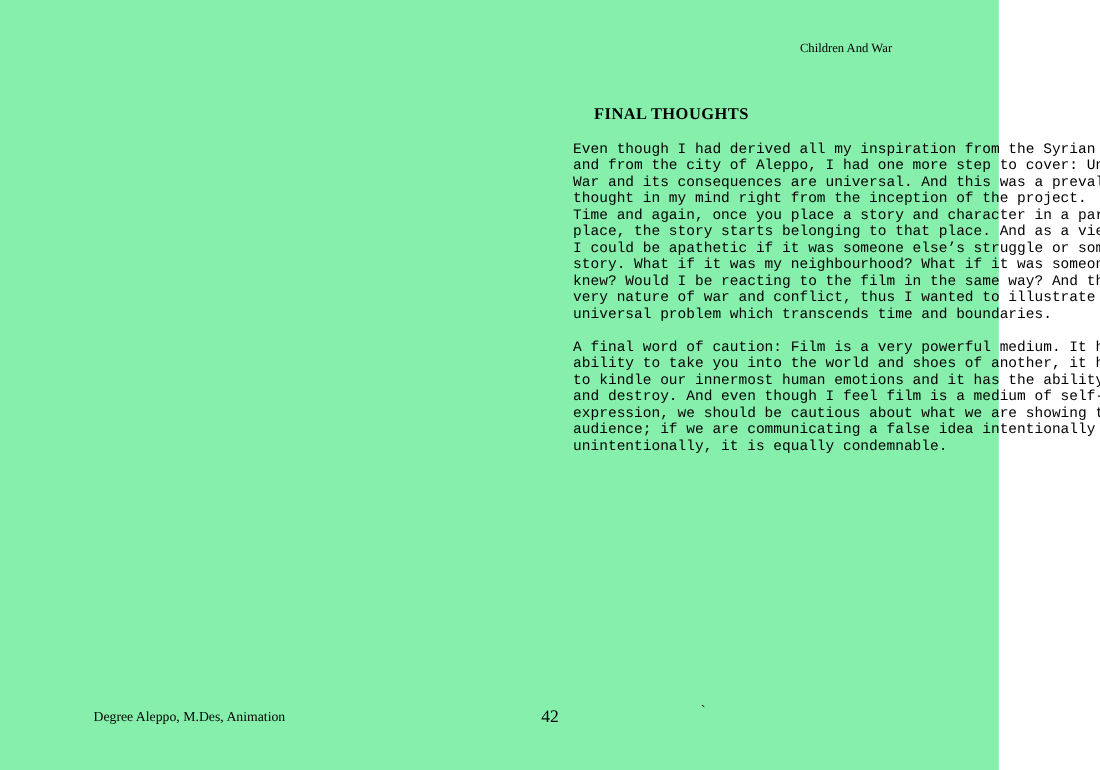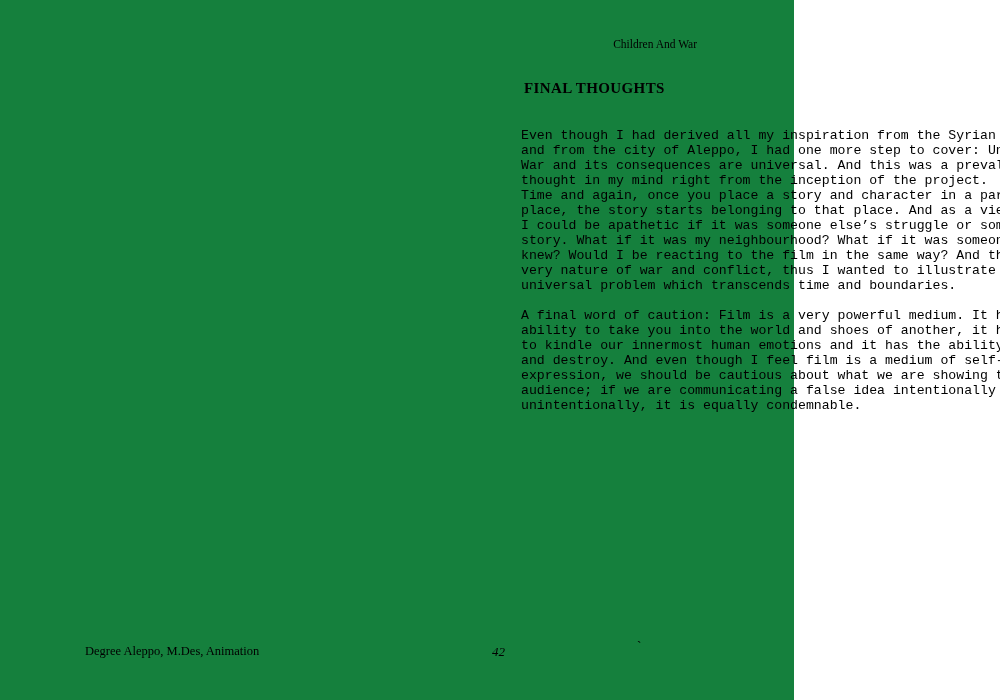--- a/index.html
+++ b/index.html
@@ -9,37 +9,37 @@
   body {
     width: 1000px;
     height: 700px;
     background: #ffffff;
     font-family: "Liberation Serif", "DejaVu Serif", serif;
     color: #000000;
     overflow: hidden;
   }
   .page {
     position: relative;
-    width: 794px;
+    width: 908px;
     height: 700px;
-    background: #15803d;
+    background: #86efac;
   }
   .running-header {
     position: absolute;
     top: 37px;
     right: 97px;
     font-size: 11.5px;
     line-height: 14px;
     white-space: nowrap;
   }
   .section-title {
     position: absolute;
     top: 80px;
     left: 524px;
-    margin: 0;
+    margin: 16px;
     font-size: 15px;
     font-weight: bold;
     letter-spacing: 0.4px;
     white-space: nowrap;
   }
   .body-text {
     position: absolute;
     top: 128px;
     left: 521px;
     width: 400px;
@@ -59,23 +59,22 @@
     top: 644px;
     left: 85px;
     font-size: 12.5px;
     line-height: 15px;
     white-space: nowrap;
   }
   .page-number {
     position: absolute;
     top: 644px;
     left: 492px;
-    font-size: 13px;
+    font-size: 16px;
     line-height: 15px;
-    font-style: italic;
   }
   .stray-mark {
     position: absolute;
     top: 639px;
     left: 637px;
     font-size: 13px;
     line-height: 13px;
   }
 </style>
 </head>

